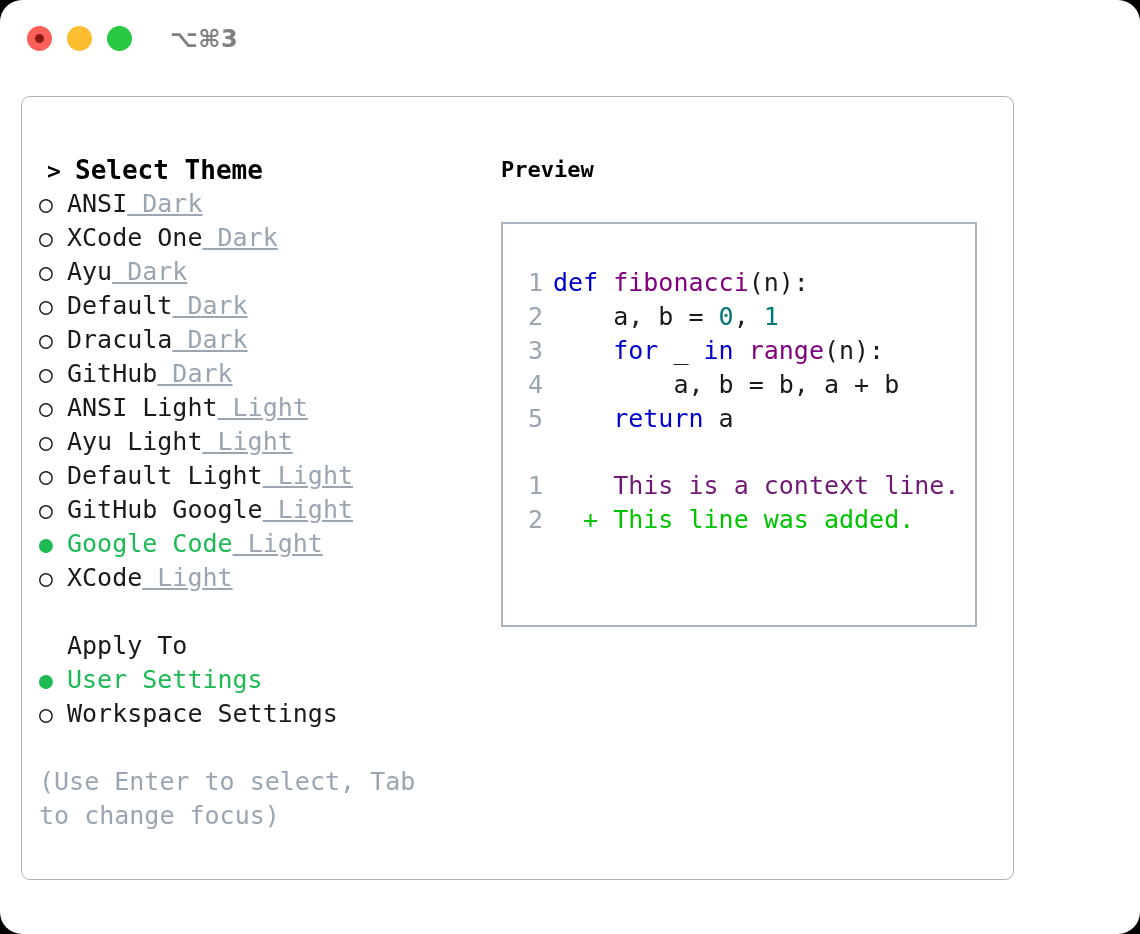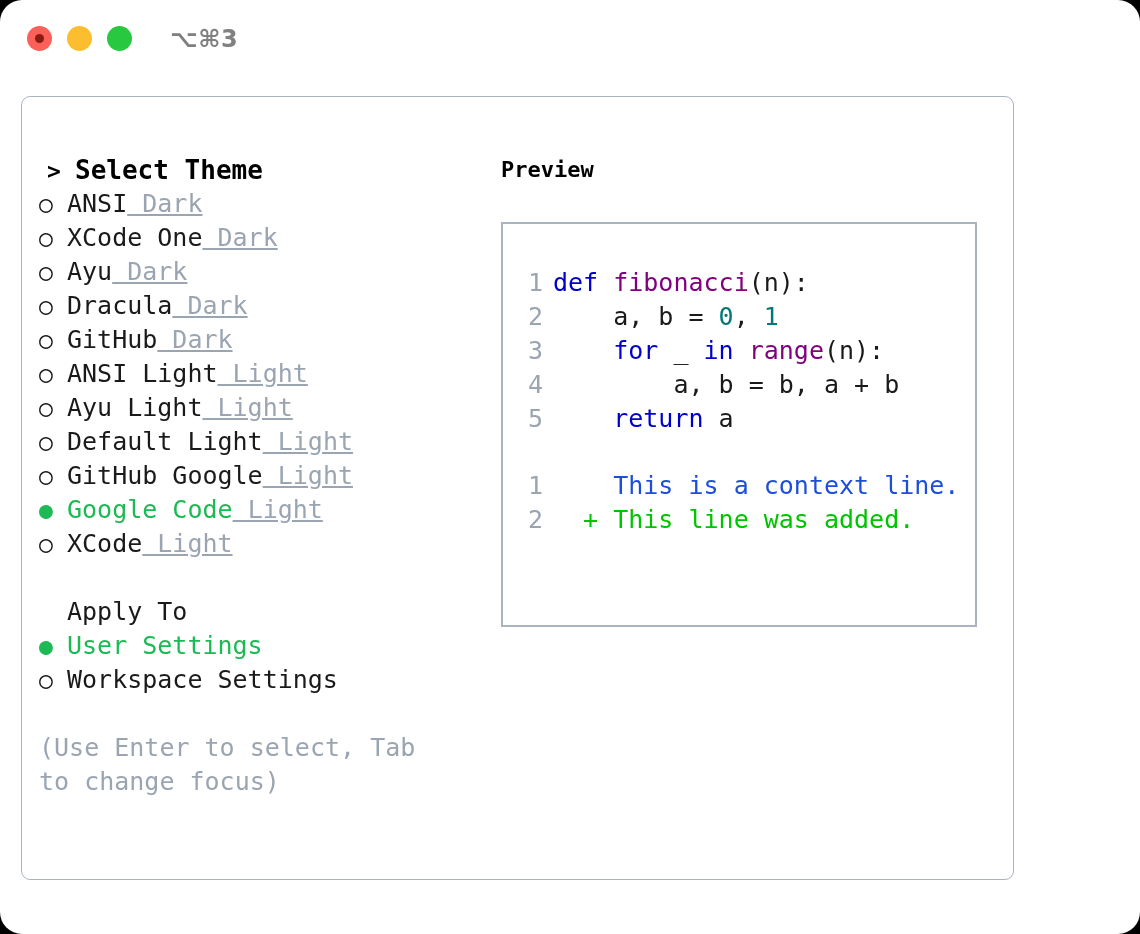--- a/index.html
+++ b/index.html
@@ -161,21 +161,21 @@
     display: inline-block;
     width: 28px;
     text-align: right;
     color: #9aa5b1;
     margin-right: 10px;
   }
   .kw   { color: #0000cd; }
   .fn   { color: #800080; }
   .num  { color: #007878; }
   .plain{ color: #1a1a1a; }
-  .ctx  { color: #1d4ed8; }
+  .ctx  { color: #701a75; }
   .del  { color: #cc0000; }
   .add  { color: #00c400; }
 </style>
 </head>
 <body>
 
 <div id="window">
 
   <div id="titlebar">
     <div class="dot" id="dot-close"></div>
@@ -190,20 +190,21 @@
     <div id="left-col">
 
       <div class="row header-row">
         <span class="marker">&gt;</span><span>Select Theme</span>
       </div>
 
       <div id="theme-list">
           <div class="row"><span class="marker">○</span><span class="theme-name">ANSI</span><span class="theme-kind"> Dark</span></div>
           <div class="row"><span class="marker">○</span><span class="theme-name">XCode One</span><span class="theme-kind"> Dark</span></div>
           <div class="row"><span class="marker">○</span><span class="theme-name">Ayu</span><span class="theme-kind"> Dark</span></div>
+          <div class="row"><span class="marker">○</span><span class="theme-name">Default</span><span class="theme-kind"> Dark</span></div>
           <div class="row"><span class="marker">○</span><span class="theme-name">Dracula</span><span class="theme-kind"> Dark</span></div>
           <div class="row"><span class="marker">○</span><span class="theme-name">GitHub</span><span class="theme-kind"> Dark</span></div>
           <div class="row"><span class="marker">○</span><span class="theme-name">ANSI Light</span><span class="theme-kind"> Light</span></div>
           <div class="row"><span class="marker">○</span><span class="theme-name">Ayu Light</span><span class="theme-kind"> Light</span></div>
           <div class="row"><span class="marker">○</span><span class="theme-name">Default Light</span><span class="theme-kind"> Light</span></div>
           <div class="row"><span class="marker">○</span><span class="theme-name">GitHub Google</span><span class="theme-kind"> Light</span></div>
           <div class="row"><span class="marker sel">●</span><span class="theme-name selected">Google Code</span><span class="theme-kind"> Light</span></div>
           <div class="row"><span class="marker">○</span><span class="theme-name">XCode</span><span class="theme-kind"> Light</span></div>
         </div>
 

